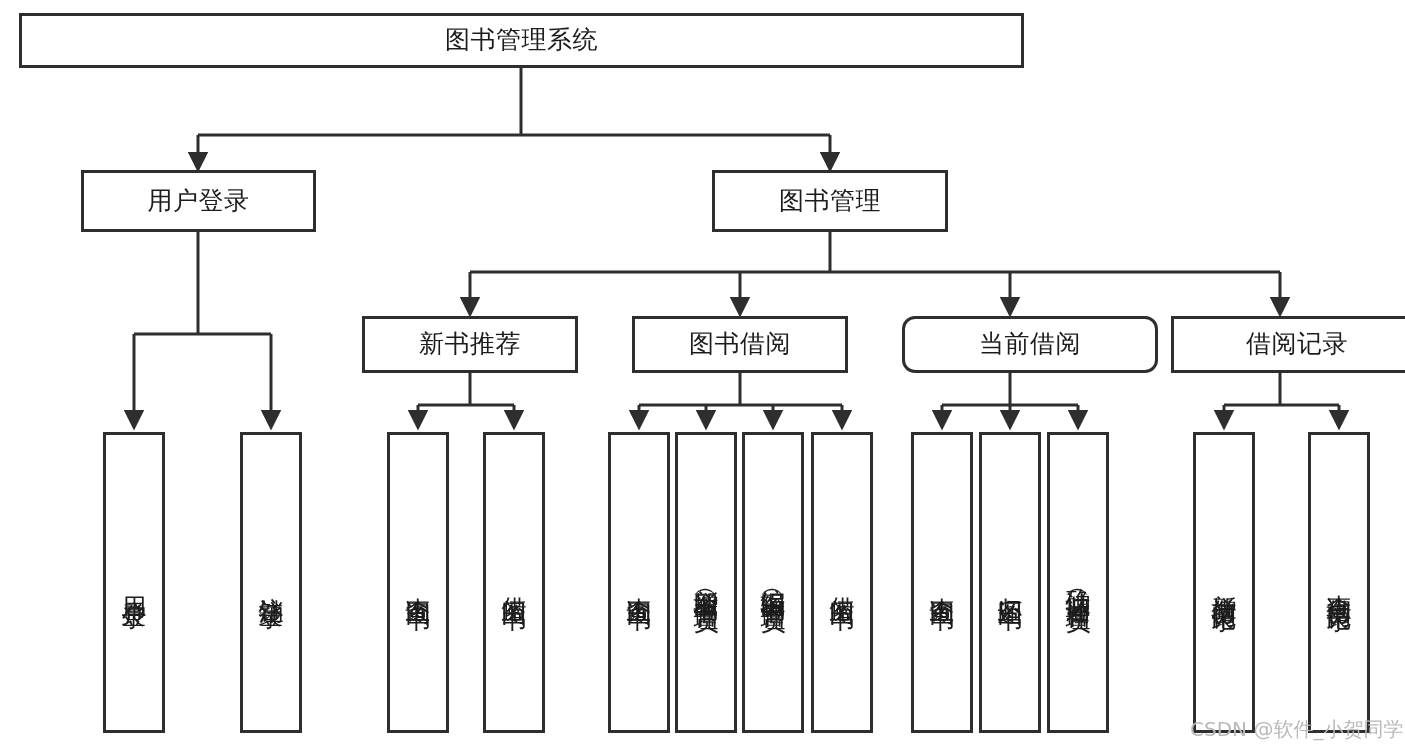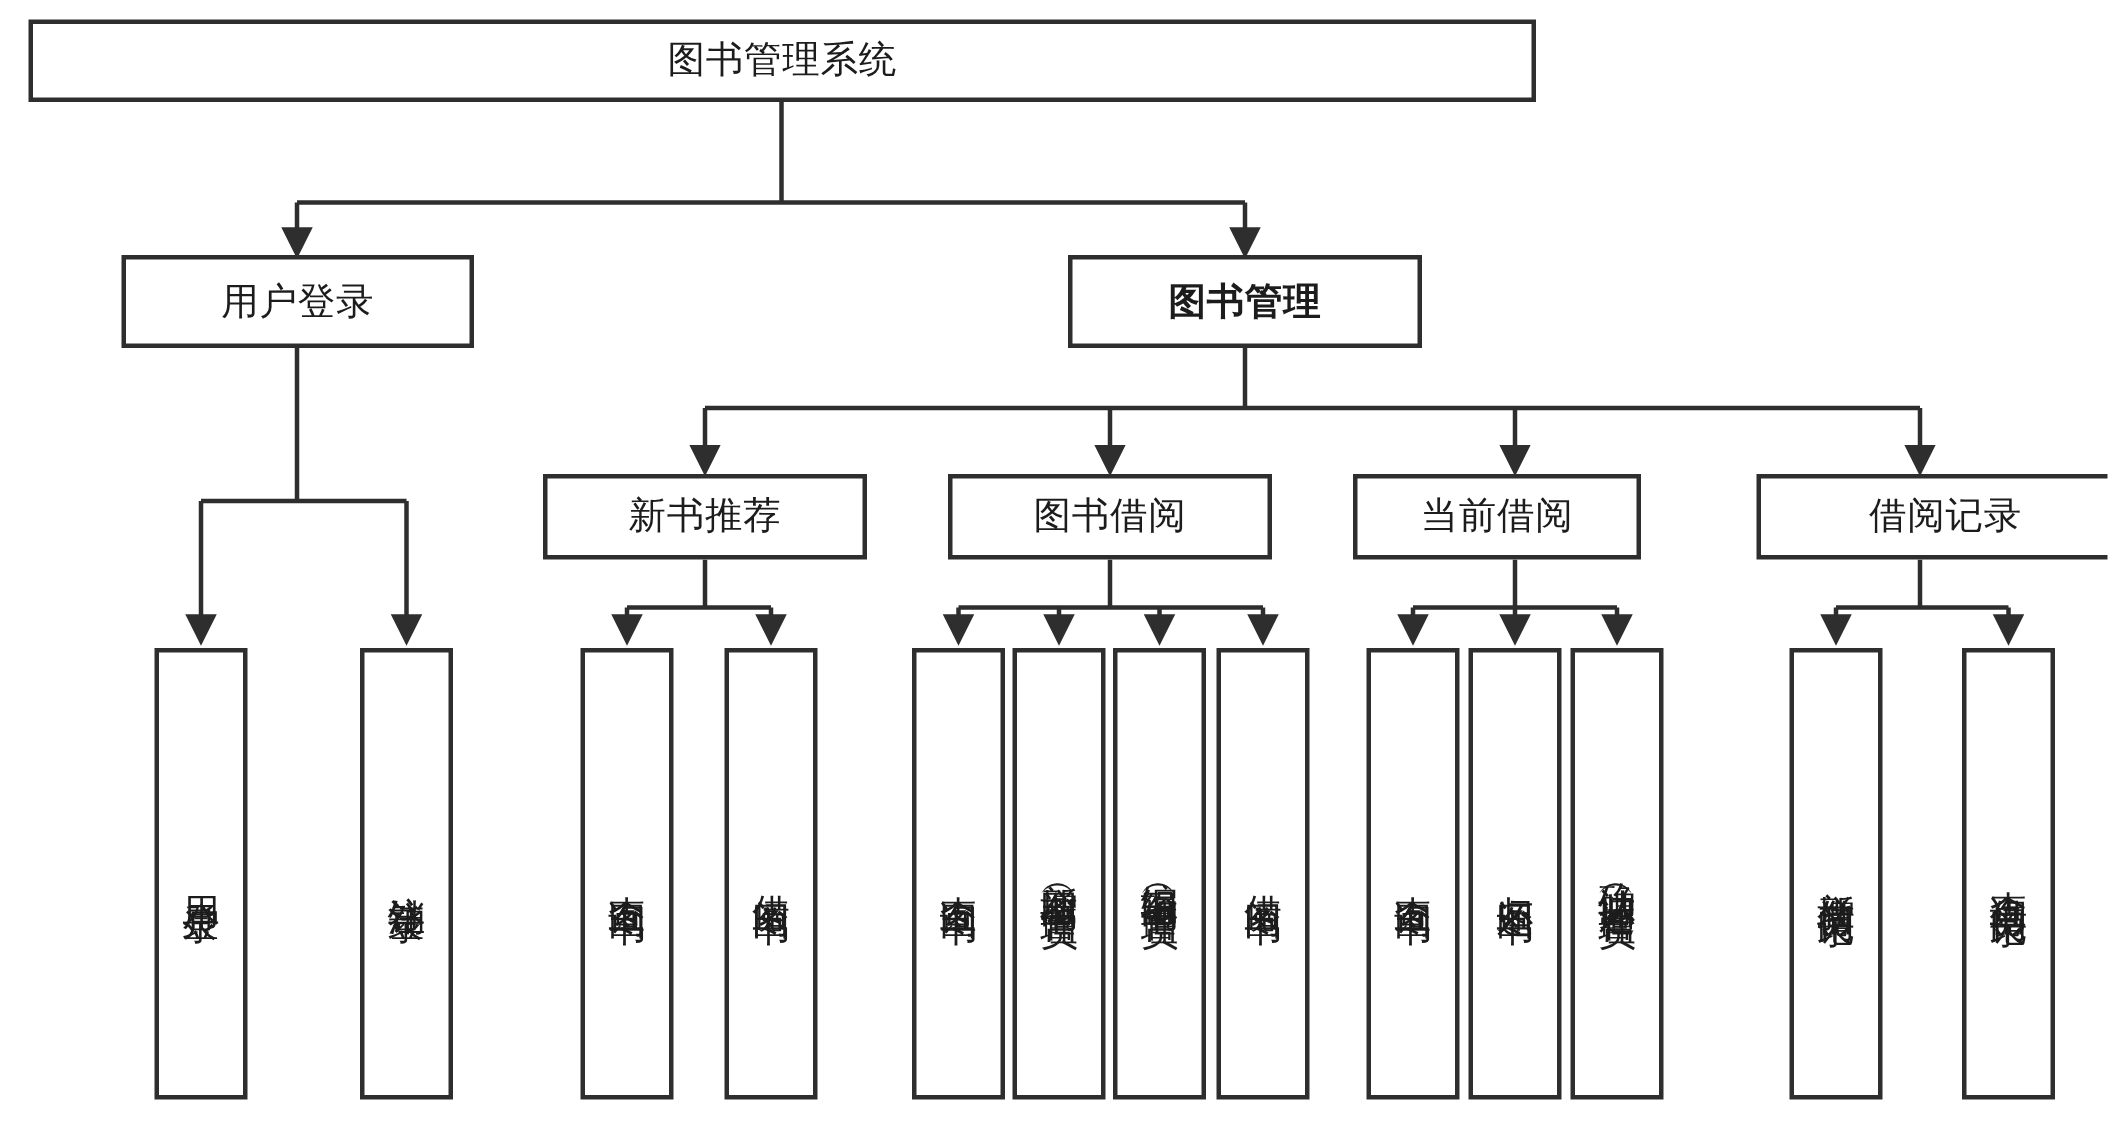--- a/index.html
+++ b/index.html
@@ -122,31 +122,31 @@
     </g>
   </svg>
 
   <div class="node horiz" style="left:19px; top:13px; width:1005px; height:55px;">
     <span class="label">图书管理系统</span>
   </div>
 
   <div class="node horiz" style="left:81px; top:170px; width:235px; height:62px;">
     <span class="label">用户登录</span>
   </div>
-  <div class="node horiz" style="left:712px; top:170px; width:236px; height:62px;font-weight:bold;">
+  <div class="node horiz" style="left:712px; top:170px; width:236px; height:62px;">
     <span class="label">图书管理</span>
   </div>
 
   <div class="node horiz" style="left:632px; top:316px; width:216px; height:57px;">
     <span class="label">图书借阅</span>
   </div>
   <div class="node horiz" style="left:362px; top:316px; width:216px; height:57px;">
     <span class="label">新书推荐</span>
   </div>
-  <div class="node horiz" style="left:902px; top:316px; width:192px; height:57px;">
+  <div class="node horiz" style="left:902px; top:316px; width:256px; height:57px;border-radius:13px;">
     <span class="label">当前借阅</span>
   </div>
   <div class="node horiz" style="left:1171px; top:316px; width:252px; height:57px;">
     <span class="label">借阅记录</span>
   </div>
 
   <div class="node vert" style="left:103px; top:432px; width:62px; height:301px;">
     <span class="label">用户登录</span>
   </div>
   <div class="node vert" style="left:240px; top:432px; width:62px; height:301px;">
@@ -183,14 +183,15 @@
     <span class="label">确认归还（管理员）</span>
   </div>
 
   <div class="node vert" style="left:1193px; top:432px; width:62px; height:301px;">
     <span class="label">新增借阅记录</span>
   </div>
   <div class="node vert" style="left:1308px; top:432px; width:62px; height:301px;">
     <span class="label">查询借阅记录</span>
   </div>
 
+  <div class="watermark" style="left:1190px; top:716px;">CSDN @软件_小贺同学</div>
 
 </div>
 
 </body></html>

